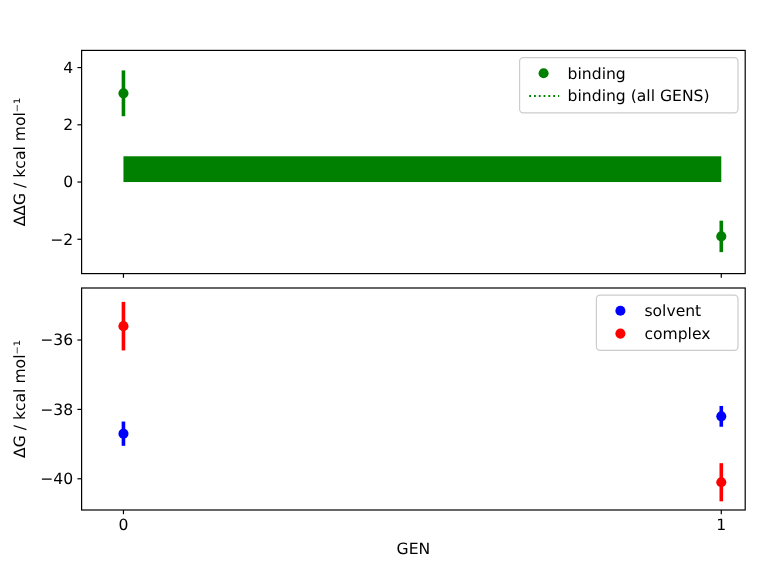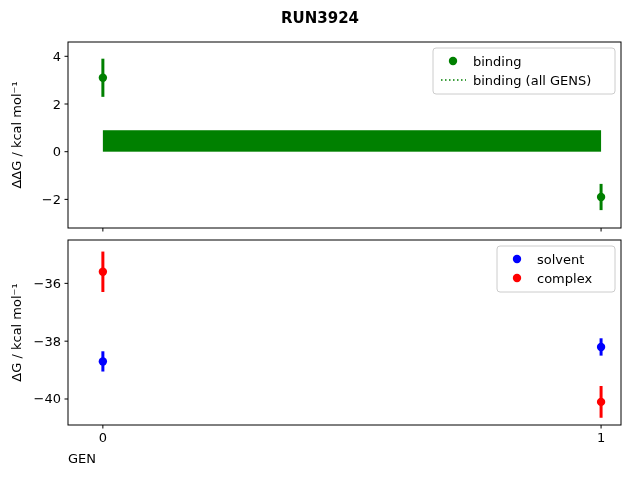--- a/index.html
+++ b/index.html
@@ -1,30 +1,29 @@
 <!DOCTYPE html>
 <html><head>
 <meta charset="utf-8">
 <style>
   *{margin:0;padding:0;box-sizing:border-box}
   html,body{background:#ffffff}
   body{font-family:"DejaVu Sans", sans-serif;color:#000}
   #figure{position:relative;width:640px;height:480px;background:#ffffff;overflow:hidden}
   .fig-title{position:absolute;top:9px;left:0;width:640px;text-align:center;
              font-size:15px;font-weight:bold;color:#000}
-  .xlabel{position:absolute;top:451px;left:68px;width:553px;text-align:left;
+  .xlabel{position:absolute;top:451px;left:68px;width:553px;text-align:center;
           font-size:13px;color:#000}
   svg{position:absolute;top:0;left:0}
   text{font-family:"DejaVu Sans", sans-serif}
 </style>
 </head>
 <body>
 
 <div id="figure">
-  <div class="fig-title">RUN3924</div>
   <svg id="plots" width="640" height="480">
       <g>
         <rect x="102.87387387387386" y="130.23076923076923" width="498.19819819819816" height="21.461538461538453" fill="#008000"></rect>
         <line x1="102.87387387387386" x2="102.87387387387386" y1="96.84615384615384" y2="58.69230769230768" stroke="#008000" stroke-width="3"></line>
         <circle cx="102.87387387387386" cy="77.76923076923075" r="4.2" fill="#008000"></circle>
         <line x1="601.072072072072" x2="601.072072072072" y1="210.1153846153846" y2="183.88461538461536" stroke="#008000" stroke-width="3"></line>
         <circle cx="601.072072072072" cy="197" r="4.2" fill="#008000"></circle>
         <rect x="68" y="42" width="553" height="186" fill="none" stroke="#000" stroke-width="1"></rect>
         <line x1="68" x2="64.5" y1="56.30769230769229" y2="56.30769230769229" stroke="#000"></line>
         <text x="61" y="60.80769230769229" text-anchor="end" font-size="13" fill="#000">4</text>

